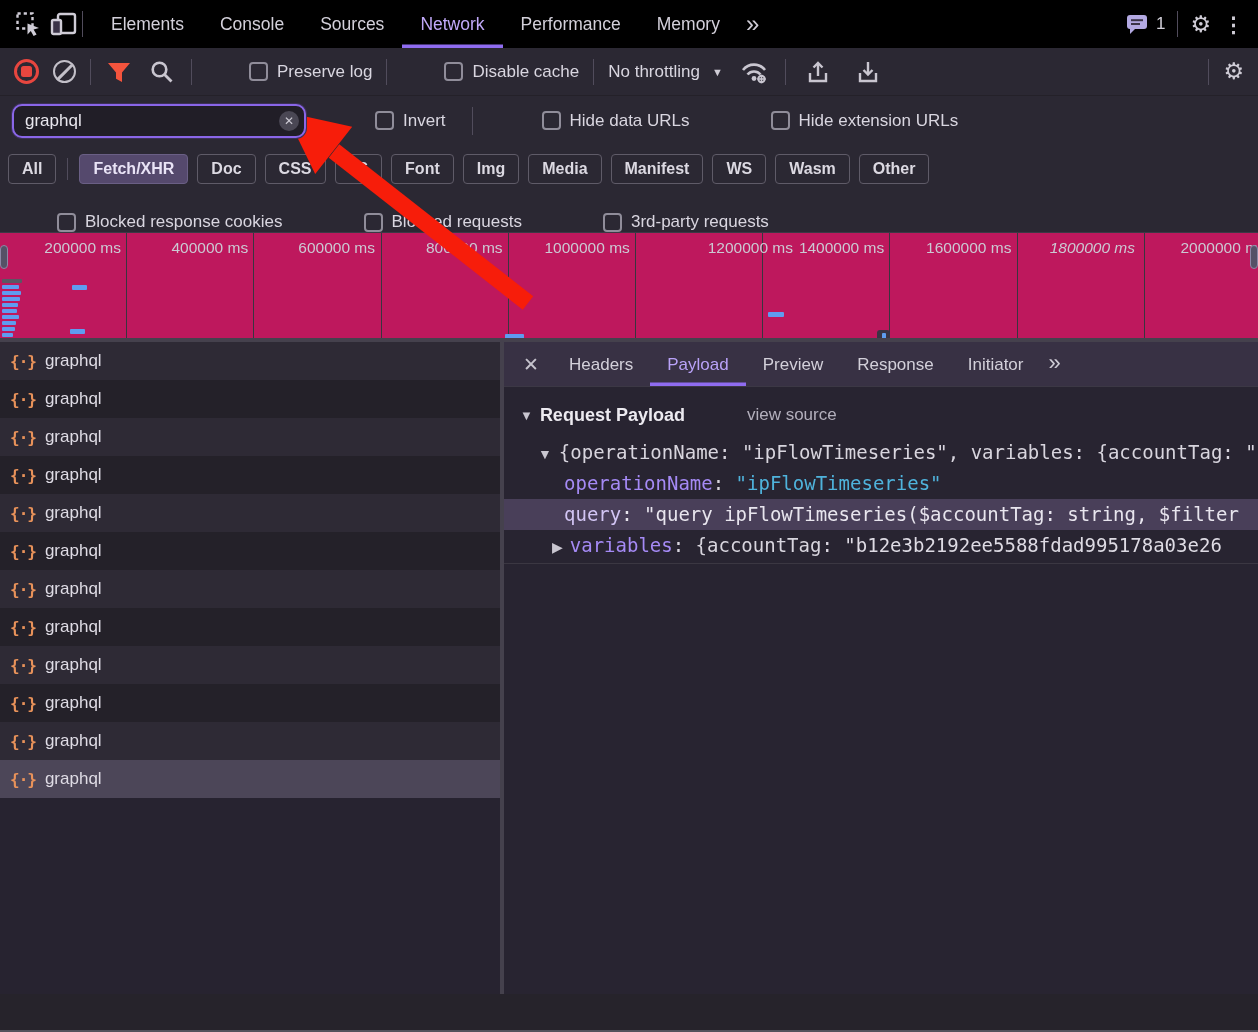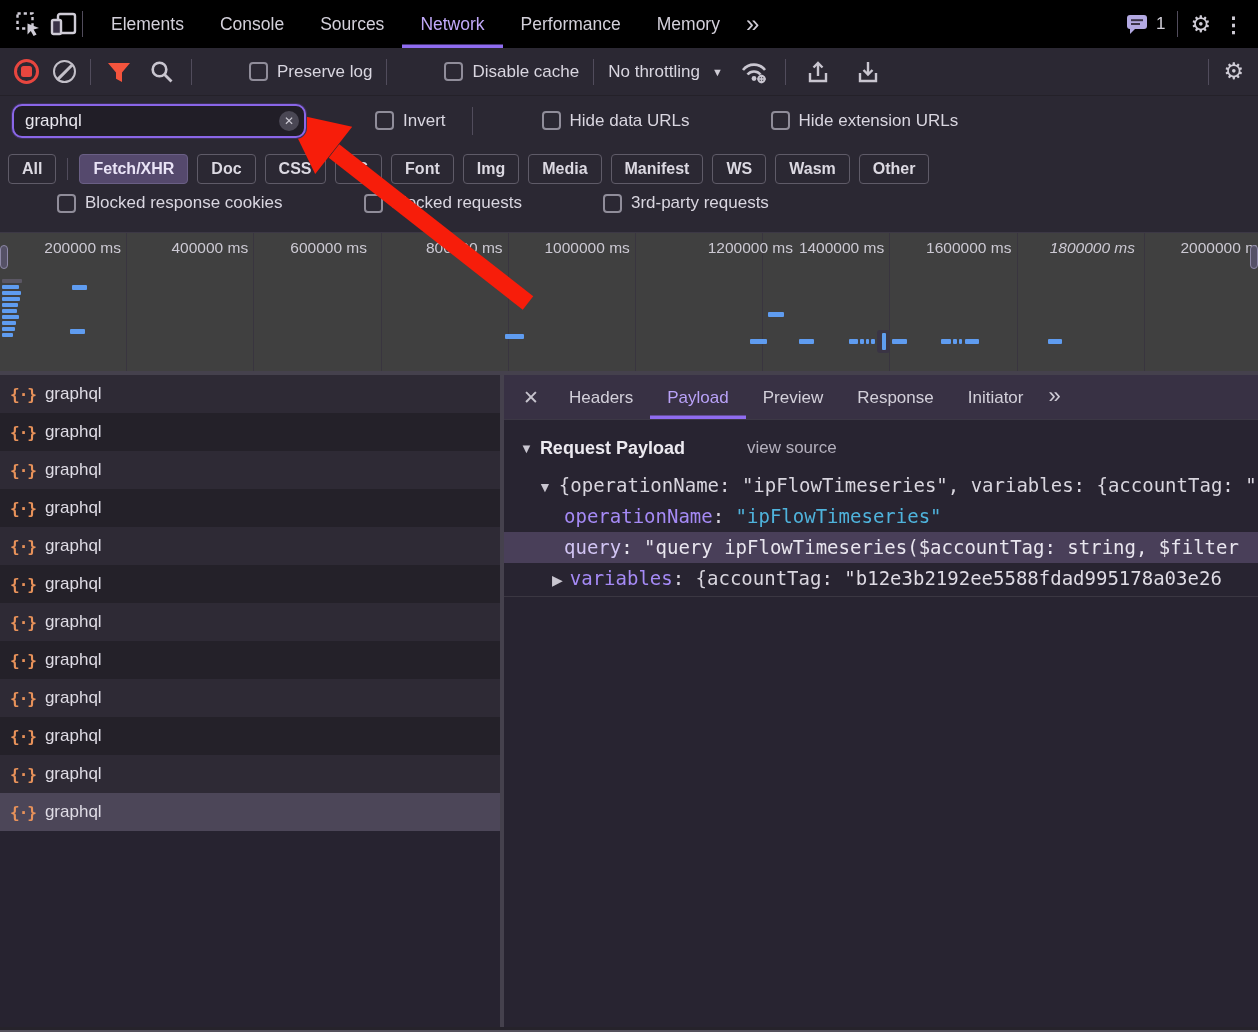--- a/index.html
+++ b/index.html
@@ -39,24 +39,24 @@
   .clear-btn { position:absolute; right:7px; top:7px; width:20px; height:20px; border-radius:50%; background:#4a4754; color:#cdcad4; font-size:12px; line-height:20px; text-align:center; }
   .hsep { width:1px; height:28px; background:#514c5c; }
 
   
   .chips-row { height:48px; background:#2b2833; display:flex; align-items:center; gap:9px; padding:0 8px; }
   .chip { height:30px; line-height:27px; padding:0 13px; border:1.5px solid #5f5b68; border-radius:4px; font-size:16px; font-weight:600; color:#dcd9e2; white-space:nowrap; }
   .chip-selected { background:var(--chip_bg); border-color:#6a5f85; color:#e9e3f6; }
   .chip-sep { height:22px; margin:0 2px; }
 
   
-  .cb-row { height:39px; background:#2b2833; display:flex; align-items:flex-start; gap:38px; padding:0 14px; }
-
-  
-  .overview { position:relative; height:143px; background:#404040; border-top:1px solid #3c3845; border-bottom:4px solid #45414d; overflow:hidden; }
+  .cb-row { height:39px; background:#2b2833; display:flex; align-items:flex-end; gap:38px; padding:0 14px; }
+
+  
+  .overview { position:relative; height:110px; background:#be185d; border-top:1px solid #3c3845; border-bottom:4px solid #45414d; overflow:hidden; }
   .gridlines { position:absolute; inset:0; background:repeating-linear-gradient(to right, transparent 0, transparent 126.2px, #39353f 126.2px, #39353f 127.2px); }
   .tick { position:absolute; top:6px; width:121px; text-align:right; font-size:15.5px; color:#ccc9d3; white-space:nowrap; }
   .mark { position:absolute; }
   .mark.bar { background:var(--waterfall_blue); border-radius:1px; }
   .mark.shadow { background:#5b5764; border-radius:1px; }
   .mark.marker-box { background:#3a3444; border-radius:3px; }
   .mark.marker-line { background:var(--waterfall_blue); border-radius:1px; }
   .mark.pill { background:#555166; border:1.5px solid #8d88a6; border-radius:4px; }
 
   
@@ -255,21 +255,21 @@
       <span class="box"></span>
       <span class="lbl">3rd-party requests</span>
     </div>
   </div>
 
   <div class="overview">
     <div class="gridlines"></div>
     <div id="ticks-layer">
         <div class="tick" style="left: 0px;">200000 ms</div>
         <div class="tick" style="left: 127.2px;">400000 ms</div>
-        <div class="tick" style="left: 246px;">600000 ms</div>
+        <div class="tick" style="left: 254px;">600000 ms</div>
         <div class="tick" style="left: 381.6px;">800000 ms</div>
         <div class="tick" style="left: 508.8px;">1000000 ms</div>
         <div class="tick" style="left: 672px;">1200000 ms</div>
         <div class="tick" style="left: 763.2px;">1400000 ms</div>
         <div class="tick" style="left: 890.4px;">1600000 ms</div>
         <div class="tick" style="left: 1014px; font-style: italic;">1800000 ms</div>
         <div class="tick" style="left: 1144.8px;">2000000 ms</div>
       </div>
     <div id="marks-layer">
         <div class="mark shadow" style="left: 2px; top: 46px; width: 20px; height: 4px;"></div>

